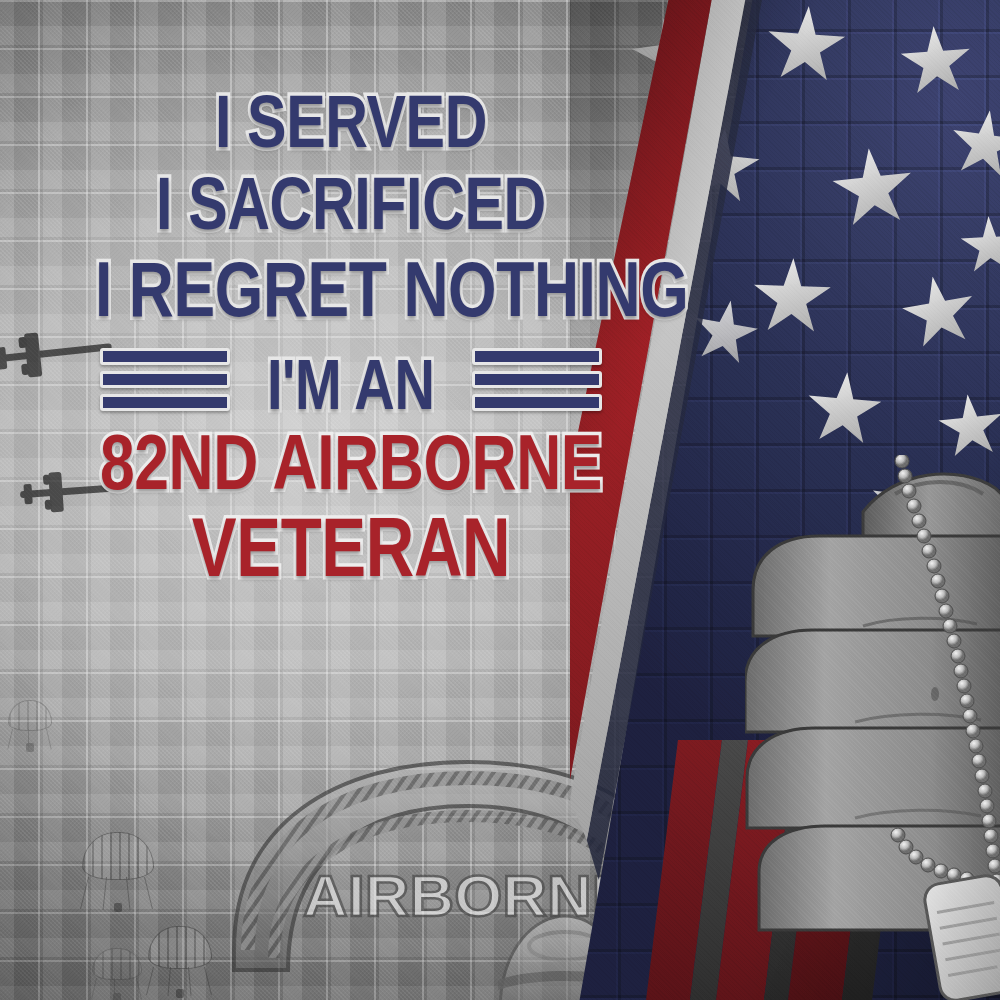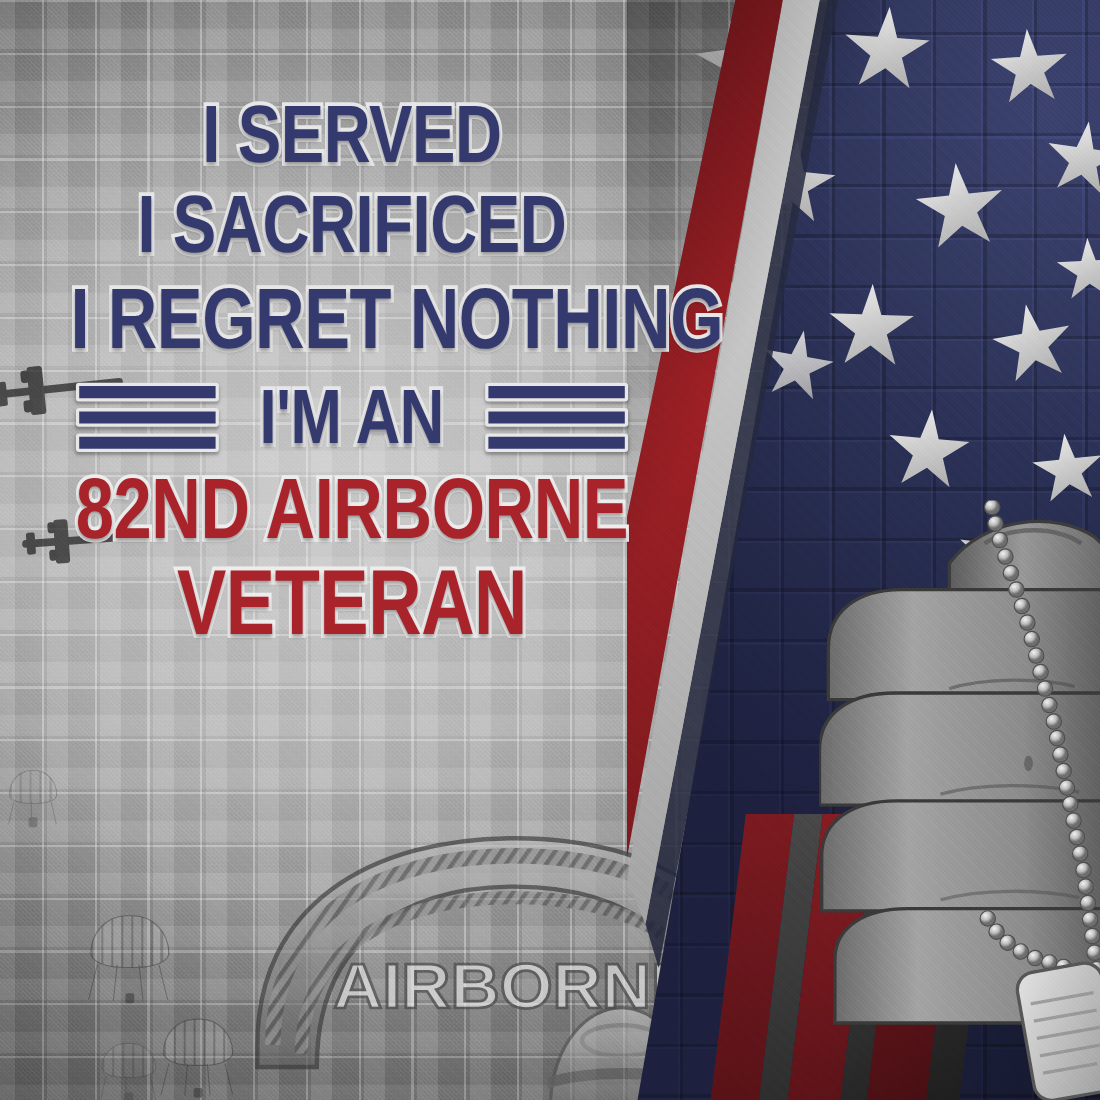--- a/index.html
+++ b/index.html
@@ -154,20 +154,21 @@
   #dogtags{
     position:absolute;left:880px;top:455px;width:130px;height:545px;
   }
   #dogtags svg{width:100%;height:100%;display:block;}
 
   
   #text-block{
     position:absolute;left:0;top:88px;width:640px;
     text-align:center;
     z-index:40;
+    padding-left:31px;
   }
   .line{
     display:block;
     font-family:"Liberation Sans", sans-serif;
     font-weight:700;
     letter-spacing:-0.5px;
     line-height:.92;
     transform:scaleX(.80);
     transform-origin:center center;
     white-space:nowrap;
@@ -185,21 +186,21 @@
     text-shadow:0 3px 4px rgba(0,0,0,.35);
   }
   #l1{font-size:74px;margin-top:0;}
   #l2{font-size:74px;margin-top:14px;}
   #l3{font-size:78px;margin-top:16px;}
   #l5{font-size:78px;margin-top:10px;}
   #l6{font-size:84px;margin-top:10px;}
 
   
   #row4{
-    display:flex;align-items:center;justify-content:center;gap:16px;
+    display:flex;align-items:flex-end;justify-content:center;gap:16px;
     margin-top:16px;
   }
   .bars{width:130px;}
   .bars i{
     display:block;height:11px;margin:6px 0;
     background:#343a6e;
     border:3px solid #e7e7e7;
     border-radius:3px;
     box-shadow:0 2px 3px rgba(0,0,0,.3);
   }

